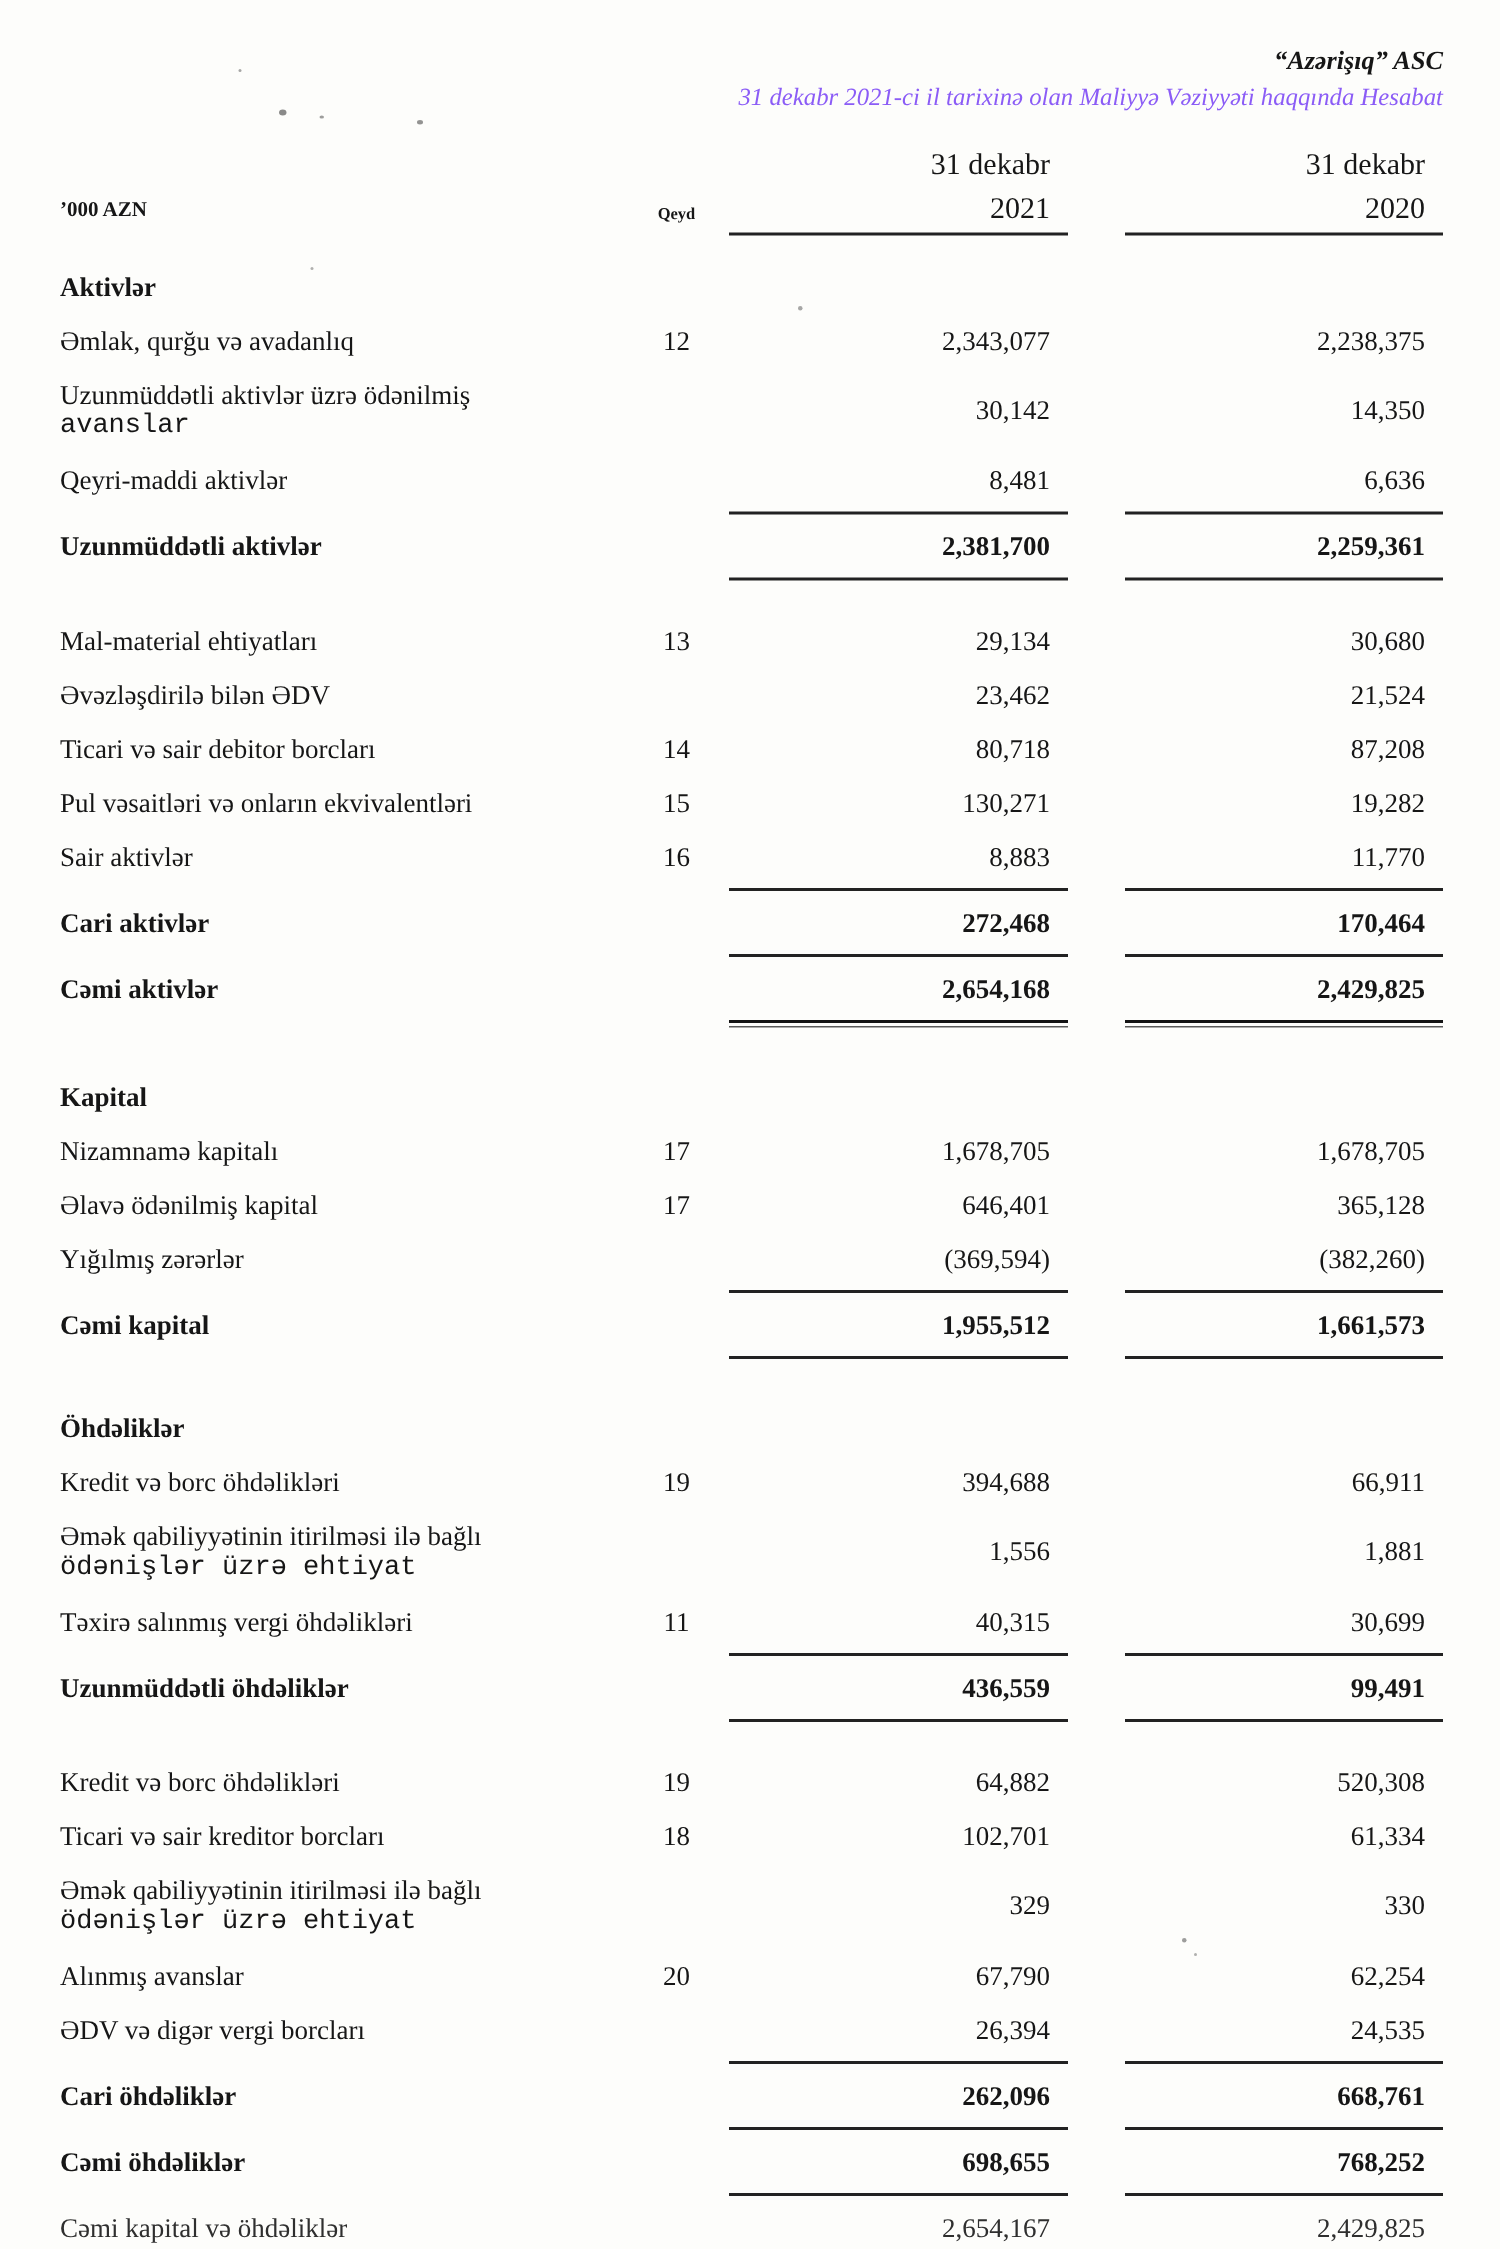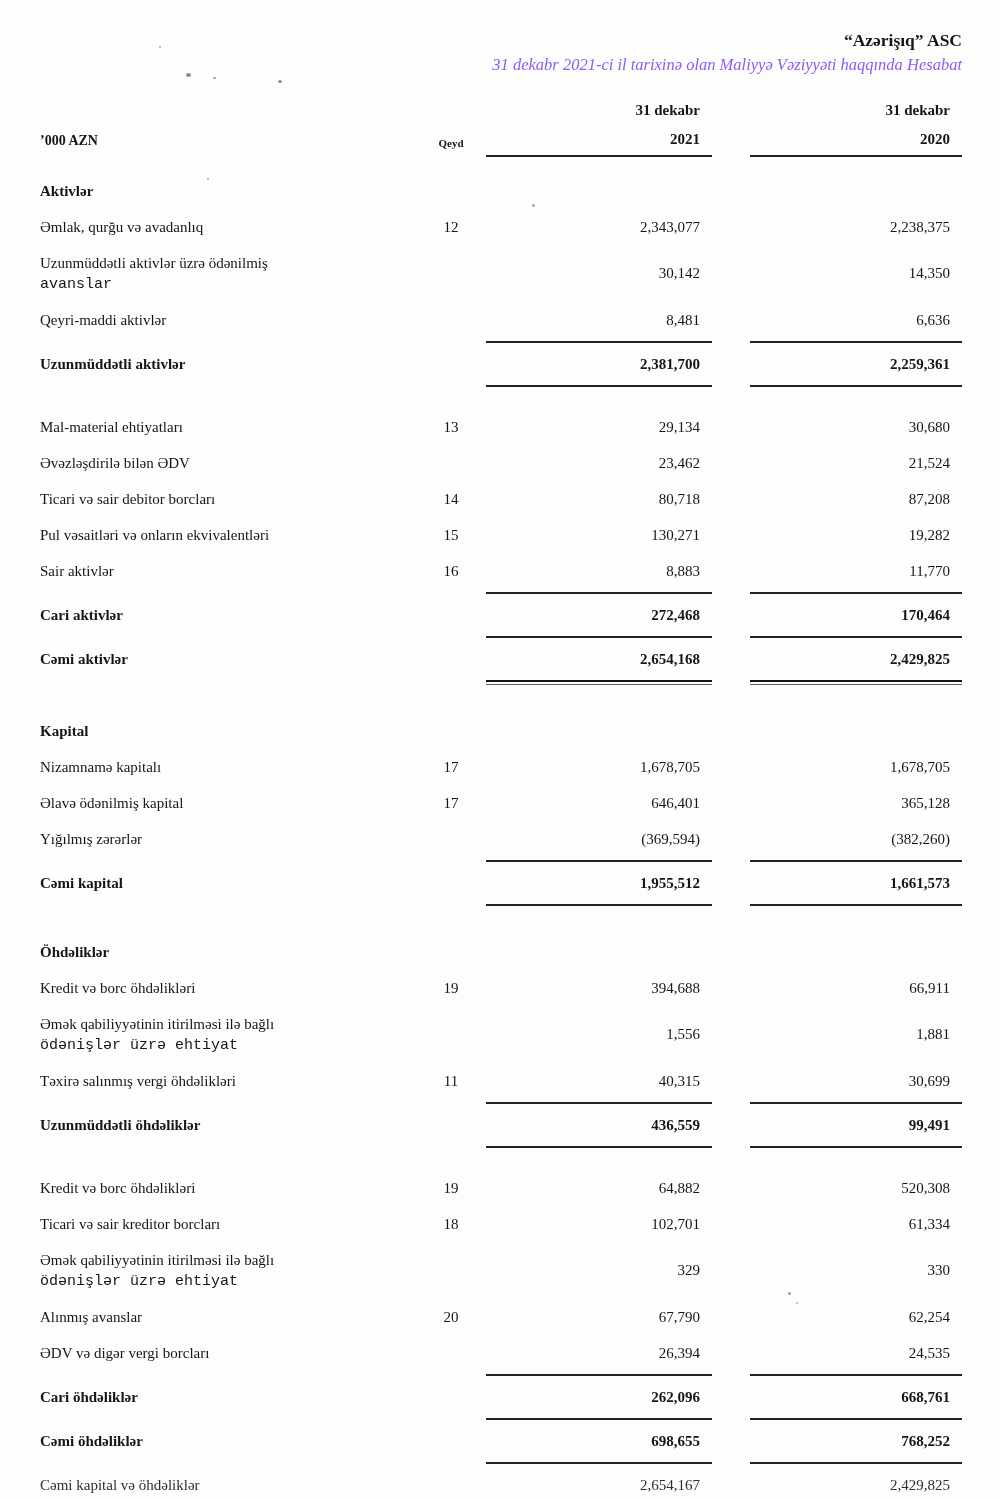--- a/index.html
+++ b/index.html
@@ -9,50 +9,50 @@
     background:#fdfdfb;
     color:#161616;
     font-family:"Liberation Serif","DejaVu Serif",serif;
     position:relative;
     overflow:hidden;
   }
   .page { padding:30px 38px 0 40px; }
 
   
   .doc-header { text-align:right; }
-  .company { font-size:17.5px; font-weight:bold; line-height:21px; }
+  .company { font-size:17.5px; font-weight:bold; font-style:italic; line-height:21px; }
   .subtitle { font-size:16.5px; font-style:italic; line-height:21px; margin-top:3px; color:#8b5cf6; }
 
   
   .grid {
     display:grid;
     grid-template-columns:376px 70px 226px 38px 212px;
     align-items:center;
   }
   .label-cell { text-align:left; }
   .note-cell  { text-align:center; }
   .val-cell   { text-align:right; padding-right:12px; }
   .gap-cell   { }
 
   
   .colheader { margin-top:24px; align-items:end; }
   .colheader .unit { font-weight:bold; font-size:14px; padding-bottom:1px; }
   .colheader .qeyd { font-weight:bold; font-size:11px; padding-bottom:1px; }
-  .colhead { font-weight:bold; font-size:15px; line-height:22px; }
+  .colhead { font-weight:normal; font-size:20px; line-height:22px; }
   .colhead .year { margin-top:7px; }
 
   
   .rulerow { margin:3px 0; }
   .line  { height:0; border-top:2px solid #222; }
   .line2 { height:5px; border-top:2px solid #141414; border-bottom:1px solid #5a5a5a; }
   .header-rule { margin-top:5px; }
 
   
   .rows { margin-top:10px; }
-  .row { font-size:15px; line-height:21px; }
+  .row { font-size:18px; line-height:21px; }
   .row.item  { padding:7.5px 0; }
   .row.total { padding:7.5px 0; font-weight:bold; }
   .row.section { padding:14px 0 7px 0; font-weight:bold; }
   .row .label2 { display:block;font-family:Liberation Mono, monospace; }
   .row.muted, .row.muted .val-cell { font-weight:normal; color:#2f2f2f; }
   .gap { height:19px; }
 
   
   .speck { position:absolute; background:#3d3d3d; border-radius:50%; }
 </style>

